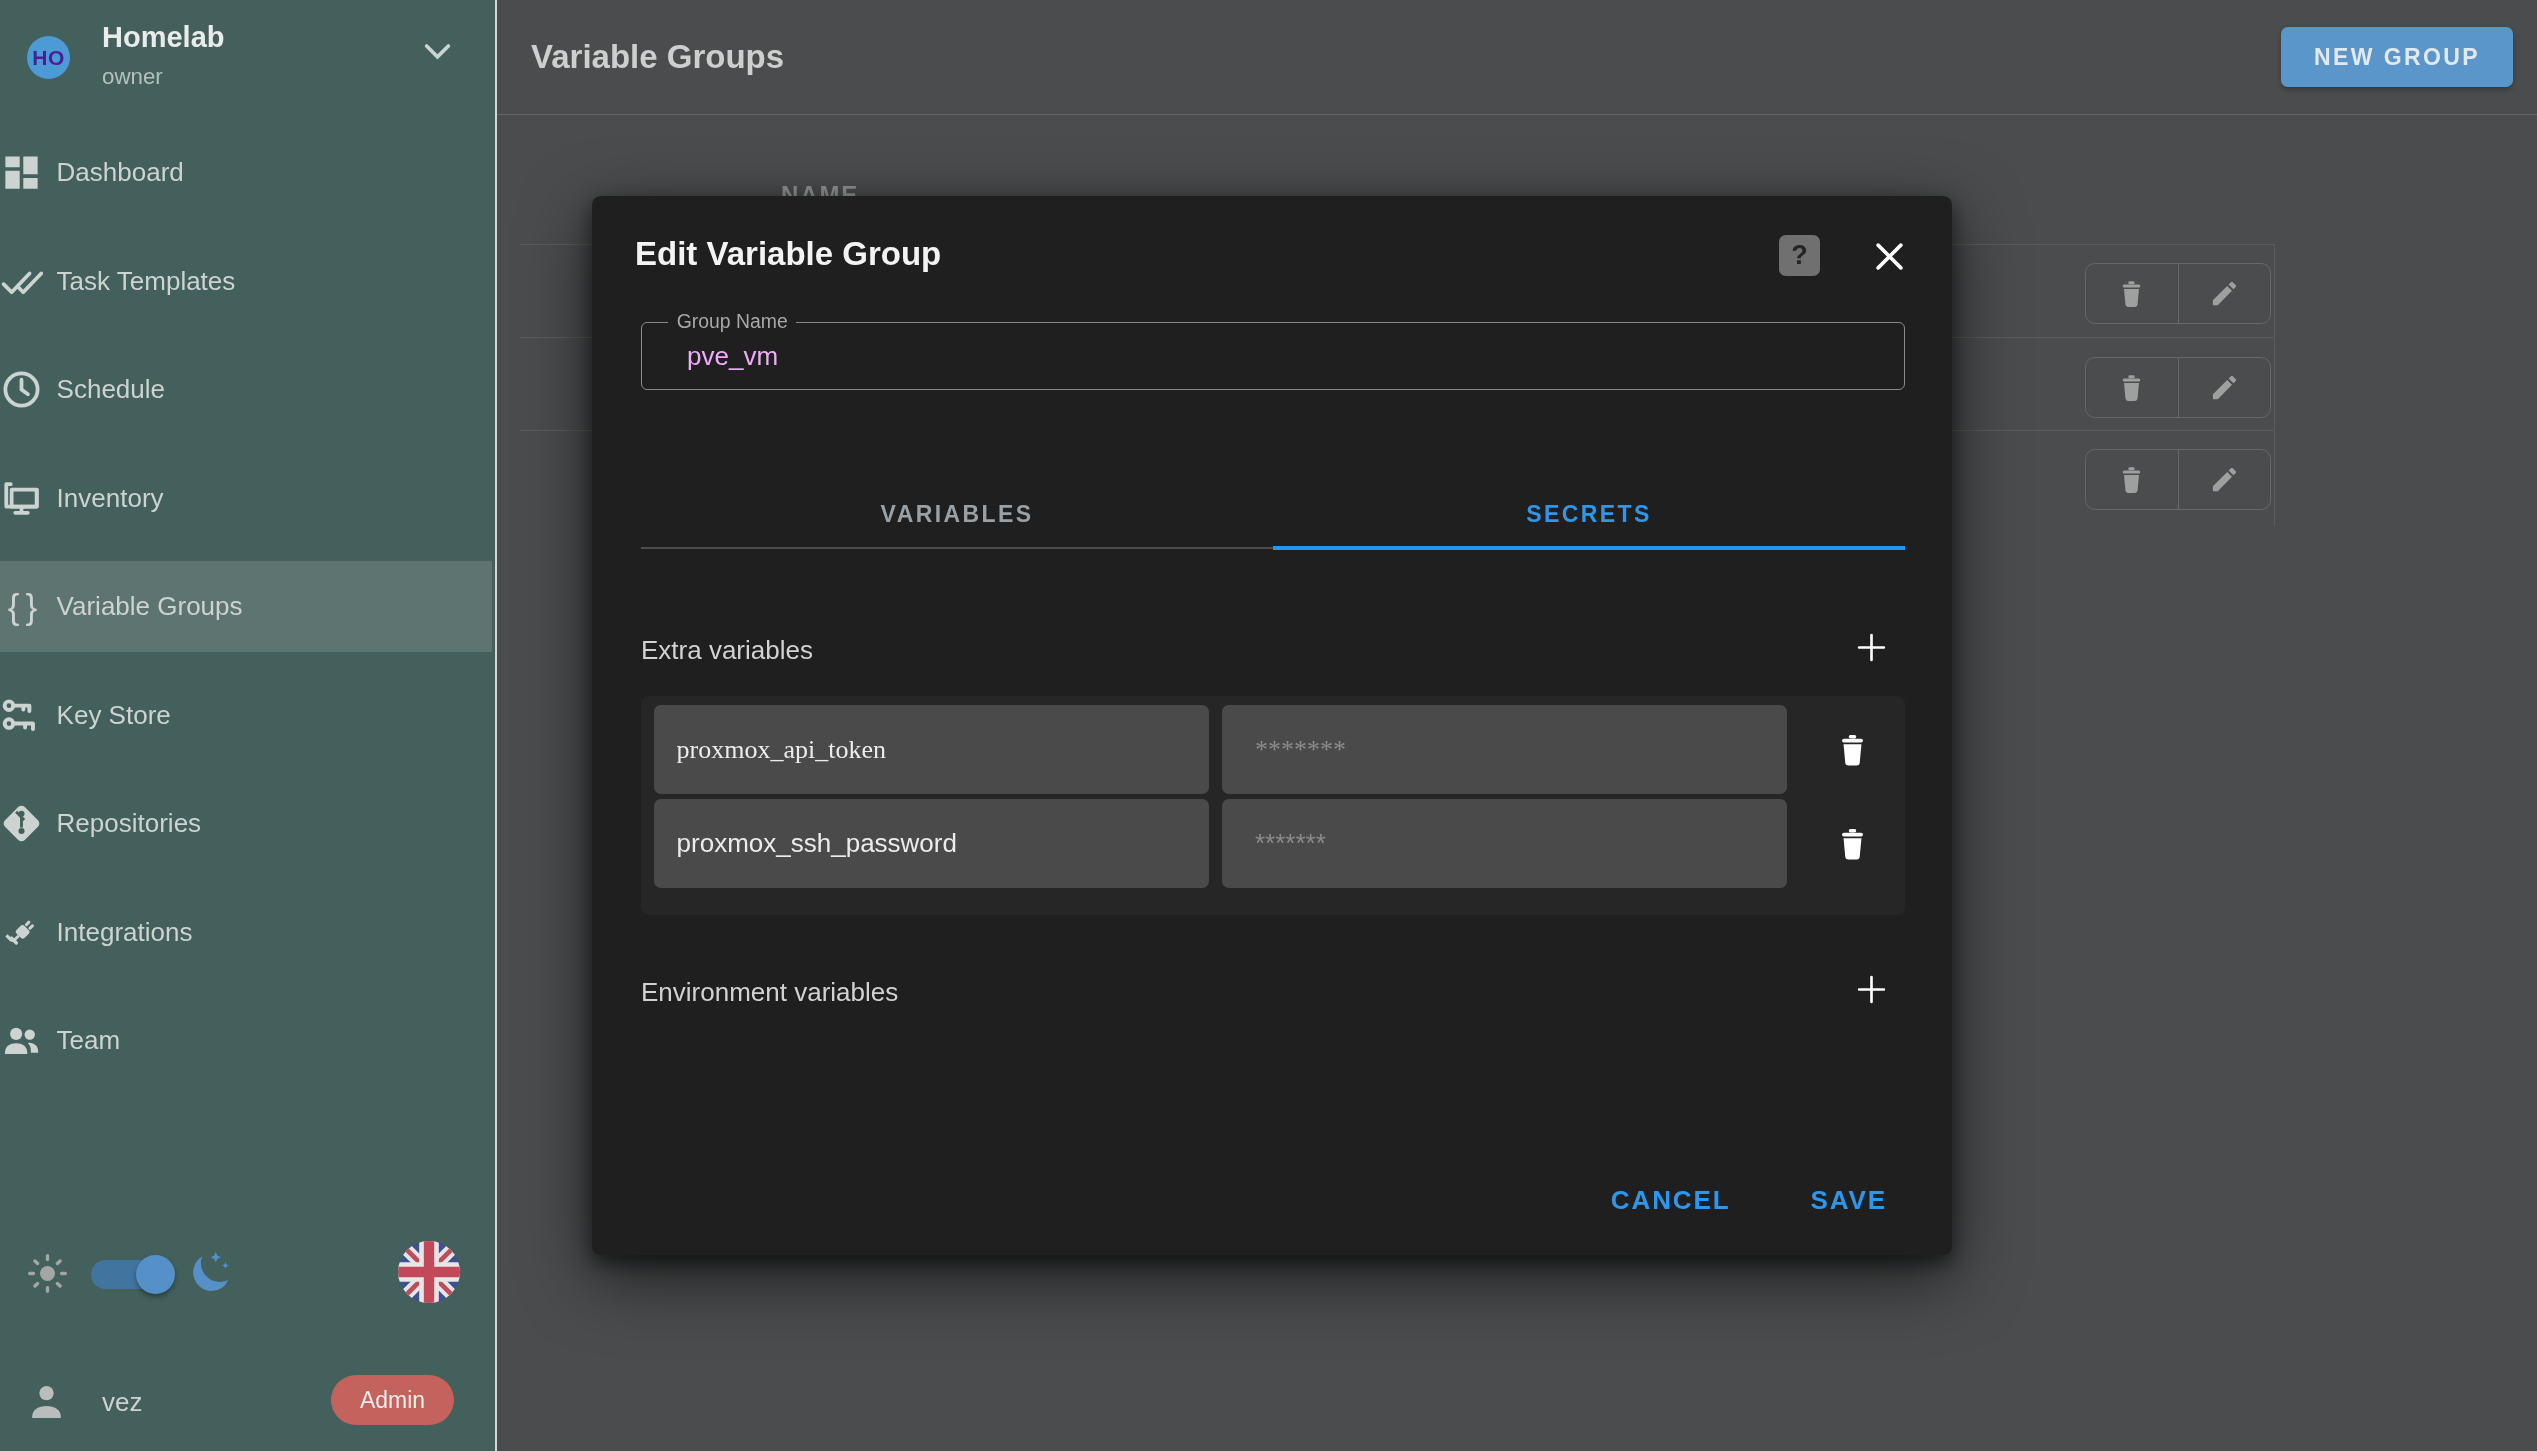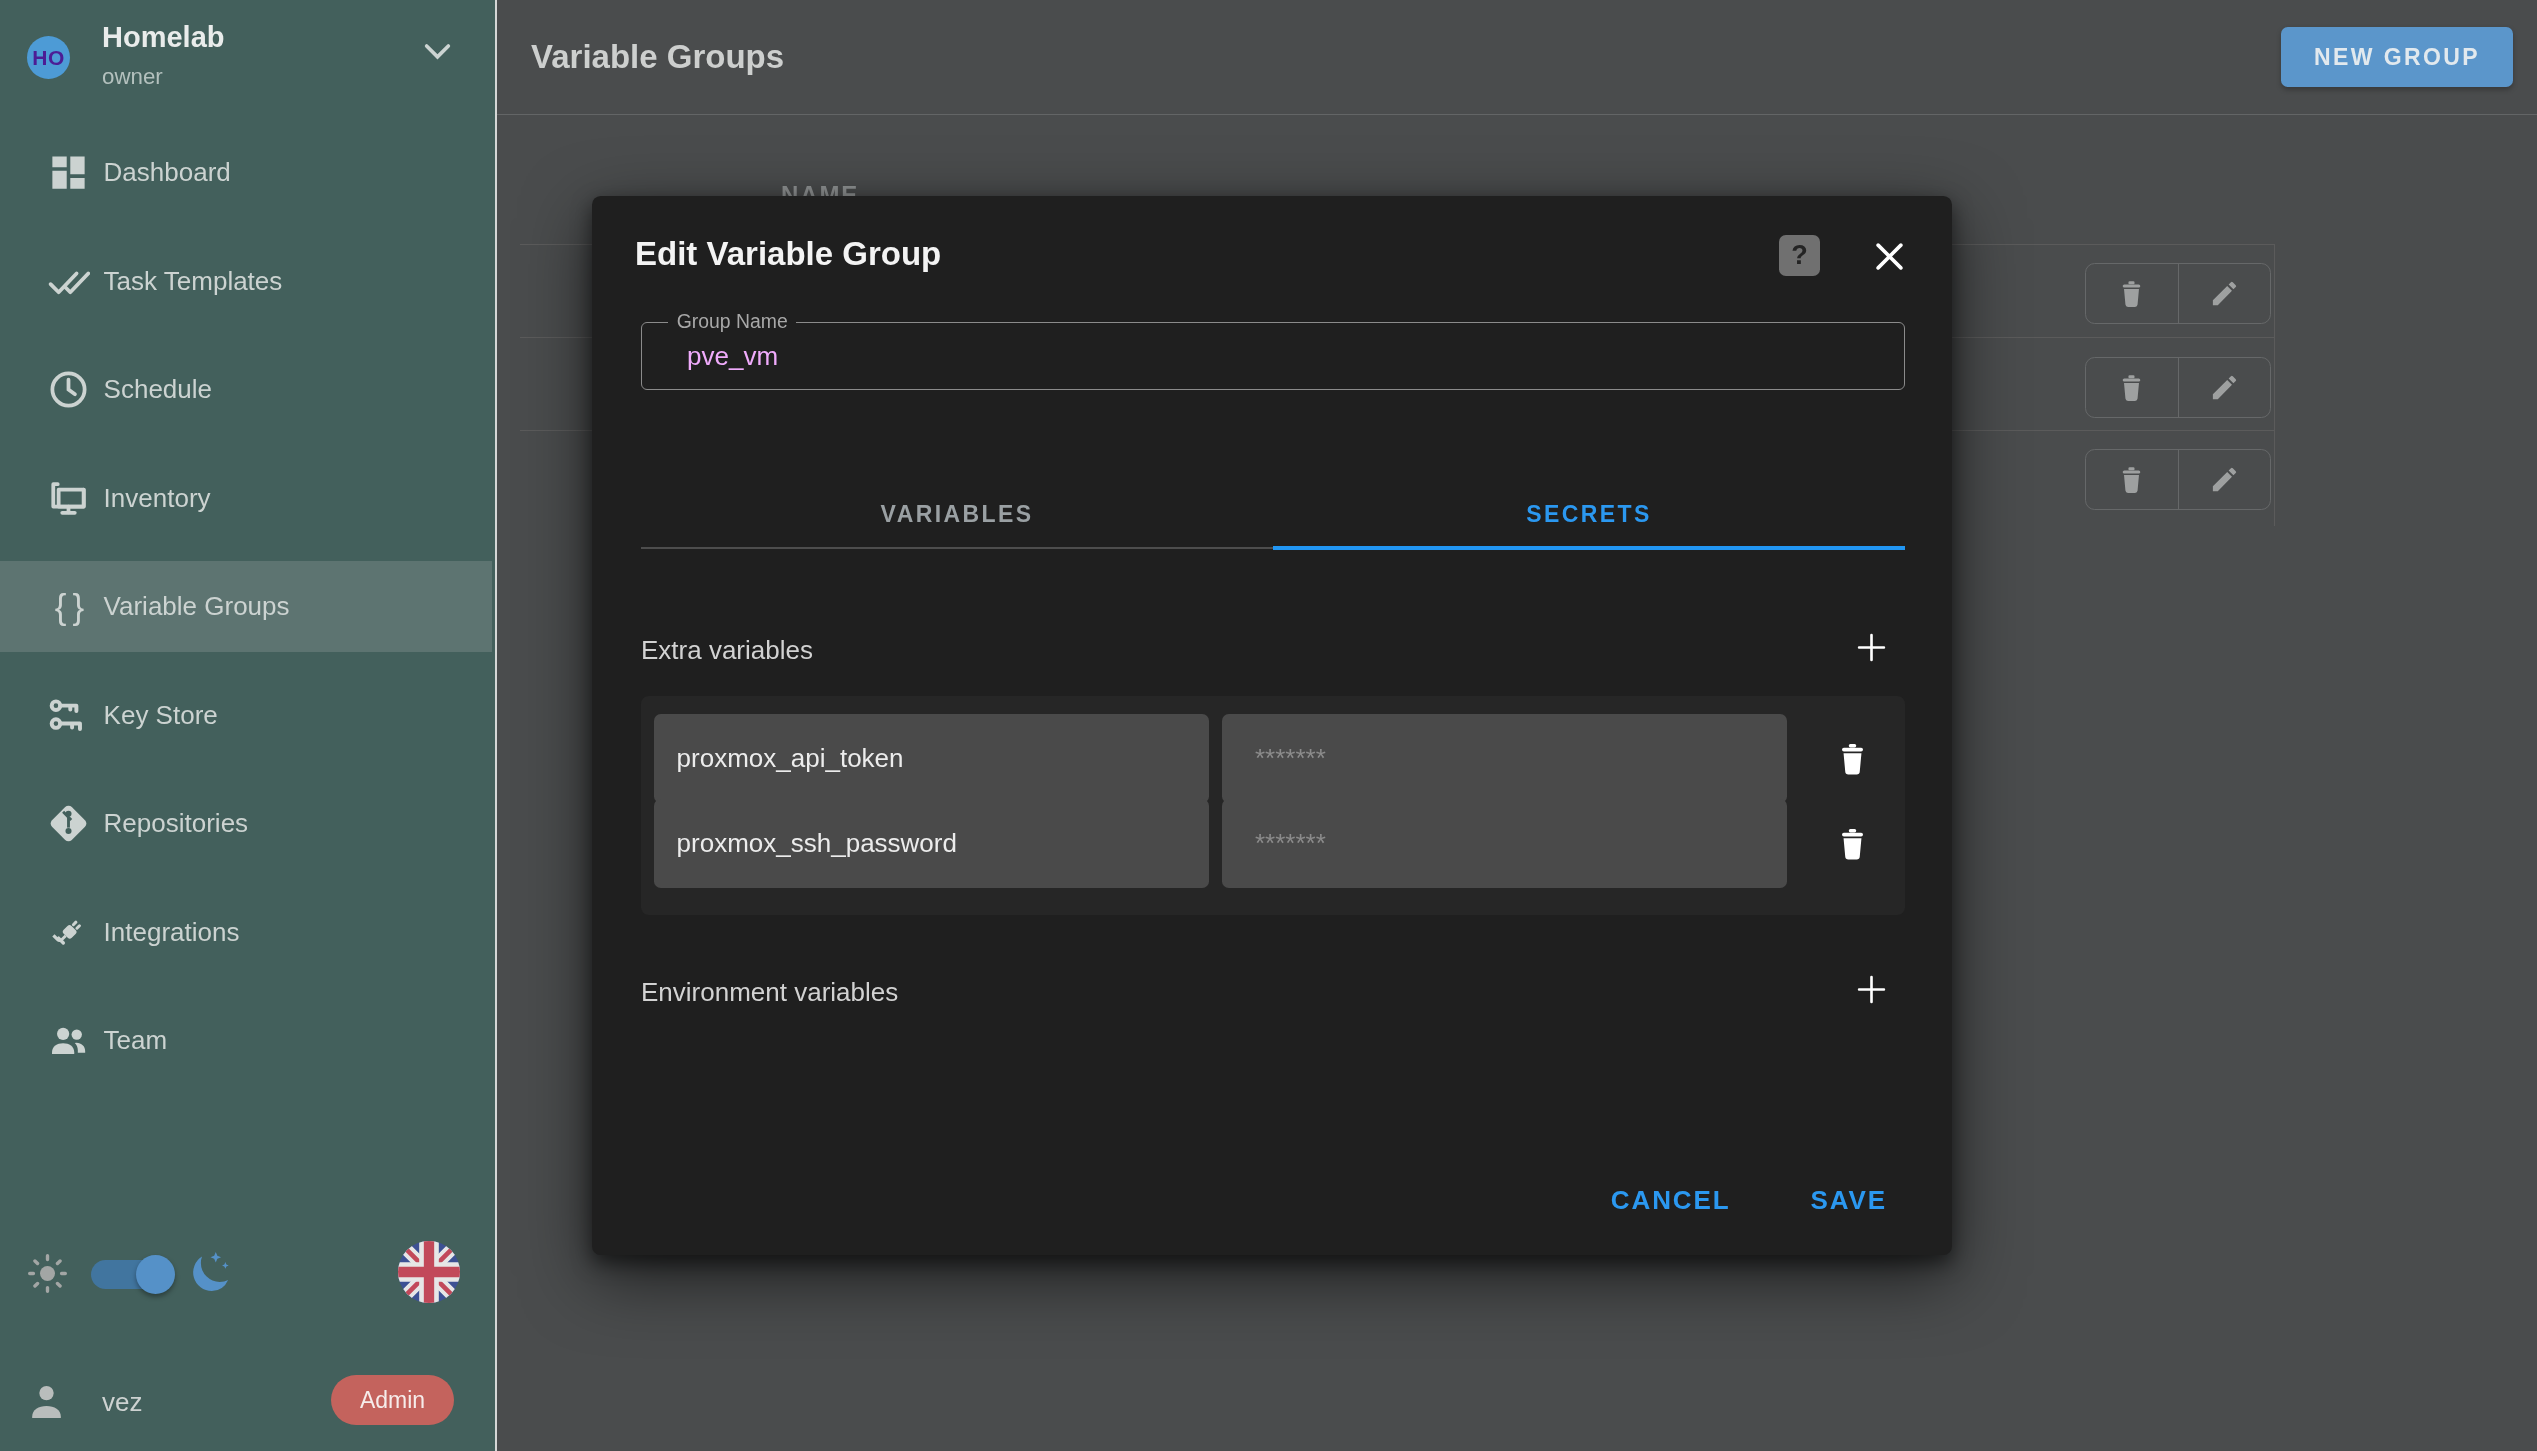--- a/index.html
+++ b/index.html
@@ -25,21 +25,21 @@
     border-radius:50%; background:#4d9bd6; color:#4c1d95;
     font-size:21px; font-weight:bold; display:flex; align-items:center; justify-content:center;
     letter-spacing: 0.5px;
   }
   .proj-name { position:absolute; left:102px; top:21.4px; font-size:29px; font-weight:bold; color:#e9eceb; }
   .proj-role { position:absolute; left:102px; top:64px; font-size:22.3px; color:#b4c1be; }
   .proj-chevron { position:absolute; right:43px; top:43px; width:29px; height:19.4px; color:#ccd4d2; }
   .nav { position:absolute; left:0; top:127px; right:2.9px; }
   .nav-item {
     height: 91px; margin-bottom: 17.5px;
-    display:flex; align-items:center; padding-left:47px;
+    display:flex; align-items:center; 
     color:#ccd3d1; cursor:pointer;
   }
   .nav-item.active { background:#5d7471; }
   .nav-icon { width:43px; height:43px; margin-right:13.6px; flex:0 0 43px; display:flex; align-items:center; justify-content:center; color:#ccd3d1; }
   .nav-icon svg { width:43px; height:43px; }
   .nav-label { font-size:26px; }
   .braces-glyph { font-size:35px; font-weight:500; letter-spacing:-1.9px; line-height:43px; }
   
   .side-footer { position:absolute; left:0; right:2.9px; bottom:0; height:223px; }
   .theme-row { position:absolute; left:0; top:11.7px; right:0; height:68px; }
@@ -117,21 +117,21 @@
   .tab.secrets  { left:632px; color:#2b98f0; }
   .tab-track { position:absolute; left:0; top:64px; width:632px; height:1.9px; background:#4d4d4d; }
   .tab-indicator { position:absolute; left:632px; top:63px; width:632px; height:3.9px; background:#2196f3; }
   .section-label { position:absolute; left:49px; font-size:26px; color:#d2d2d2; }
   .plus-btn { position:absolute; left:1262px; width:35px; height:35px; color:#fff; cursor:pointer; }
   .vars-panel {
     position:absolute; left:49px; top:500px; width:1264px; height:219px;
     background:#262626; border-radius:7.8px;
   }
   .var-row { position:absolute; left:0; width:100%; height:89px; }
-  .var-row.r0 { top:18px; } .var-row.r1 { top:103px; }
+  .var-row.r0 { top:9px;font-family:Liberation Serif, serif; } .var-row.r1 { top:103px; }
   .var-name, .var-value {
     position:absolute; top:0; height:89px; background:#4a4a4a; border:none; outline:none;
     border-radius:6.8px; font-family:inherit; font-size:26px; color:#ececec;
   }
   .var-name { left:12.6px; width:555px; padding:0 23px; }
   .var-value { left:581px; width:565px; padding:0 33px; }
   .var-value::placeholder { color:#8b8b8b; opacity:1; }
   .var-del { position:absolute; left:1193px; top:26px; width:37px; height:37px; color:#fff; cursor:pointer; }
   .novalues-panel {
     position:absolute; left:49px; top:844px; width:1264px; height:89px;

